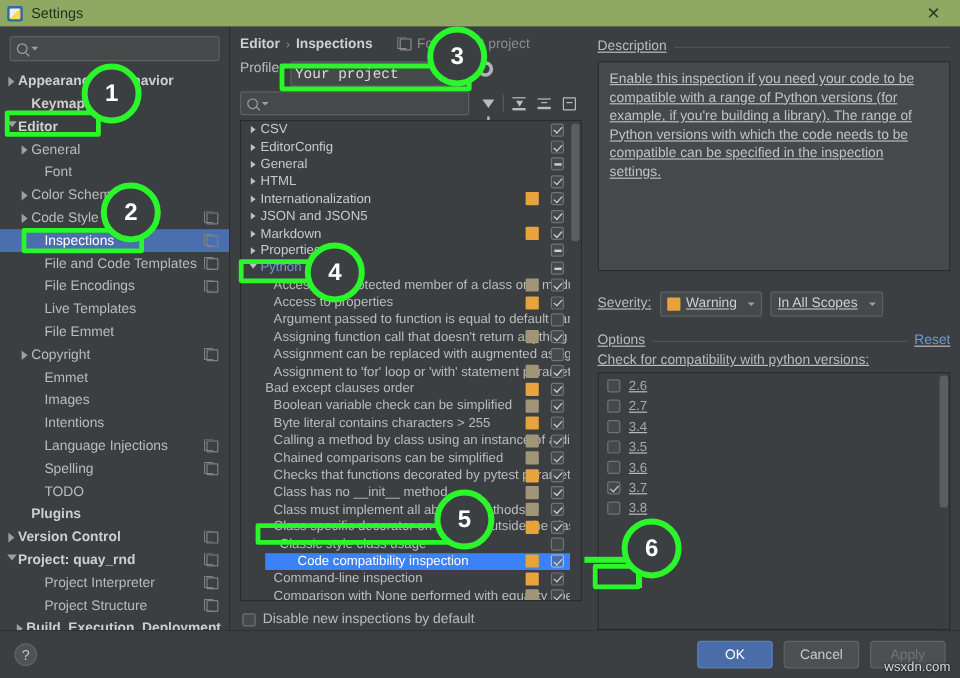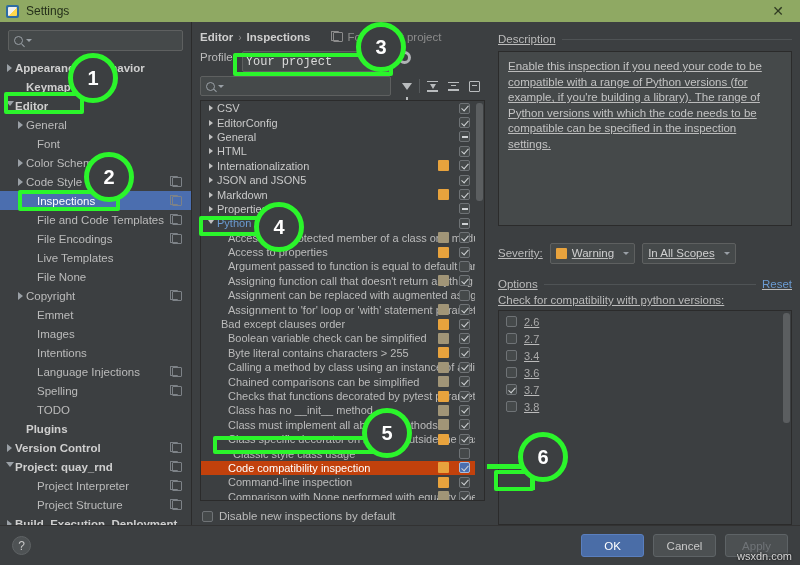--- a/index.html
+++ b/index.html
@@ -160,21 +160,21 @@
     background:#3c3f41; border:1px solid #2b2b2b;
     position:relative; overflow:hidden;
     display:flex;
   }
   .insp-list { flex:1; overflow:hidden; position:relative; }
   .irow {
     height:14.4px; display:flex; align-items:center;
     padding-left:4px; white-space:nowrap; position:relative;
     font-size:11px;
   }
-  .irow.sel { background:#c2410c; }
+  .irow.sel { background:#3b82f6;margin-left:20px; }
   .irow .iarrow { width:12px; flex:none; display:flex;align-items:center;justify-content:center; }
   .irow .iarrow i { width:0;height:0;border-top:3.5px solid transparent;border-bottom:3.5px solid transparent;border-left:4.5px solid #c0c0c0; }
   .irow .iarrow.open i { border-left:3.5px solid transparent;border-right:3.5px solid transparent;border-top:4.5px solid #c0c0c0; }
   .irow .ilbl { color:#bbbbbb; overflow:hidden; }
   .irow.group .ilbl { color:#c9c9c9; }
   .irow.group.py .ilbl { color:#6b9bd2; }
   .irow.sel .ilbl { color:#ffffff; }
   .irow .sevbox { position:absolute; right:26px; width:11px; height:11px; border-radius:1px; }
   .irow .cb { position:absolute; right:5px; width:11px;height:11px; }
   .ck {
@@ -341,21 +341,21 @@
             <span class="arrow"></span>
             <span class="lbl">File Encodings</span>
             <span class="copyico"></span>
           </div>
           <div class="trow" style="padding-left: 26px;">
             <span class="arrow"></span>
             <span class="lbl">Live Templates</span>
           </div>
           <div class="trow" style="padding-left: 26px;">
             <span class="arrow"></span>
-            <span class="lbl">File None</span>
+            <span class="lbl">File Emmet</span>
           </div>
           <div class="trow" style="padding-left: 15px;">
             <span class="arrow">
               <i></i>
             </span>
             <span class="lbl">Copyright</span>
             <span class="copyico"></span>
           </div>
           <div class="trow" style="padding-left: 26px;">
             <span class="arrow"></span>
@@ -404,21 +404,21 @@
           <div class="trow" style="padding-left: 26px;">
             <span class="arrow"></span>
             <span class="lbl">Project Interpreter</span>
             <span class="copyico"></span>
           </div>
           <div class="trow" style="padding-left: 26px;">
             <span class="arrow"></span>
             <span class="lbl">Project Structure</span>
             <span class="copyico"></span>
           </div>
-          <div class="trow bold" style="padding-left: 4px;">
+          <div class="trow bold" style="padding-left: 4px; justify-content: center;">
             <span class="arrow">
               <i></i>
             </span>
             <span class="lbl">Build, Execution, Deployment</span>
           </div>
         </div>
     </div>
 
     <div class="middle">
       <div class="breadcrumb">
@@ -692,20 +692,24 @@
             <div class="vrow">
               <span class="ck"></span>
               <span>2.7</span>
             </div>
             <div class="vrow">
               <span class="ck"></span>
               <span>3.4</span>
             </div>
             <div class="vrow">
               <span class="ck"></span>
+              <span>3.5</span>
+            </div>
+            <div class="vrow">
+              <span class="ck"></span>
               <span>3.6</span>
             </div>
             <div class="vrow">
               <span class="ck on"></span>
               <span>3.7</span>
             </div>
             <div class="vrow">
               <span class="ck"></span>
               <span>3.8</span>
             </div>

